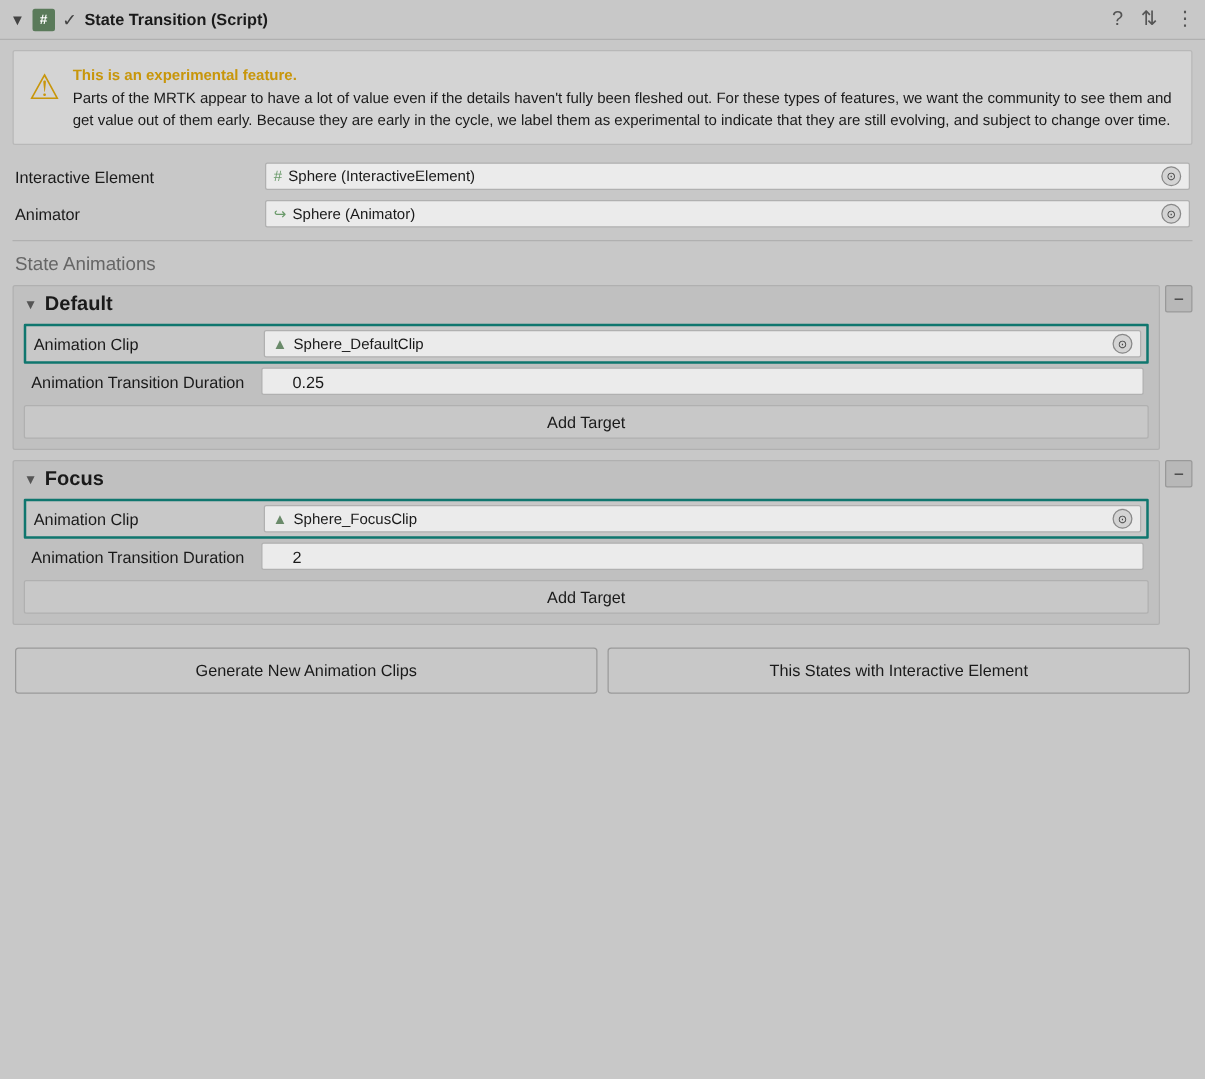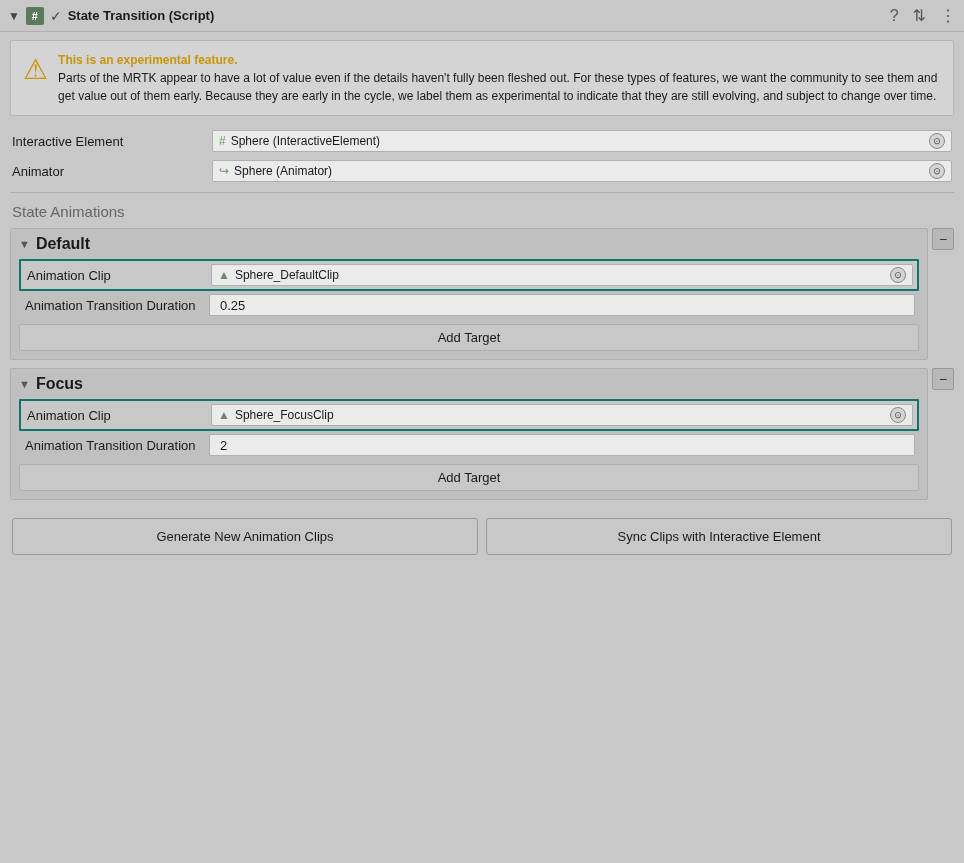--- a/index.html
+++ b/index.html
@@ -249,21 +249,21 @@
       flex-shrink: 0;
       padding: 3px 6px;
       font-size: 13px;
       color: #1a1a1a;
     }
     .duration-value {
       flex: 1;
       background: #ebebeb;
       border: 1px solid #b0b0b0;
       border-radius: 2px;
-      padding: 2px 10px;
+      padding: 2px 24px;
       margin-right: 4px;
       height: 22px;
       font-size: 13px;
       color: #1a1a1a;
       display: flex;
       align-items: center;
     }
 
     
     .add-target-btn {
@@ -428,16 +428,16 @@
         </div>
 
         
         <button class="add-target-btn">Add Target</button>
       </div>
       <div class="minus-btn">−</div>
     </div>
 
     <div class="bottom-buttons">
       <button class="bottom-btn">Generate New Animation Clips</button>
-      <button class="bottom-btn">Sync Clips with Interactive Element</button>
+      <button class="bottom-btn">This States with Interactive Element</button>
     </div>
   </div>
 </div>
 
 </body></html>

